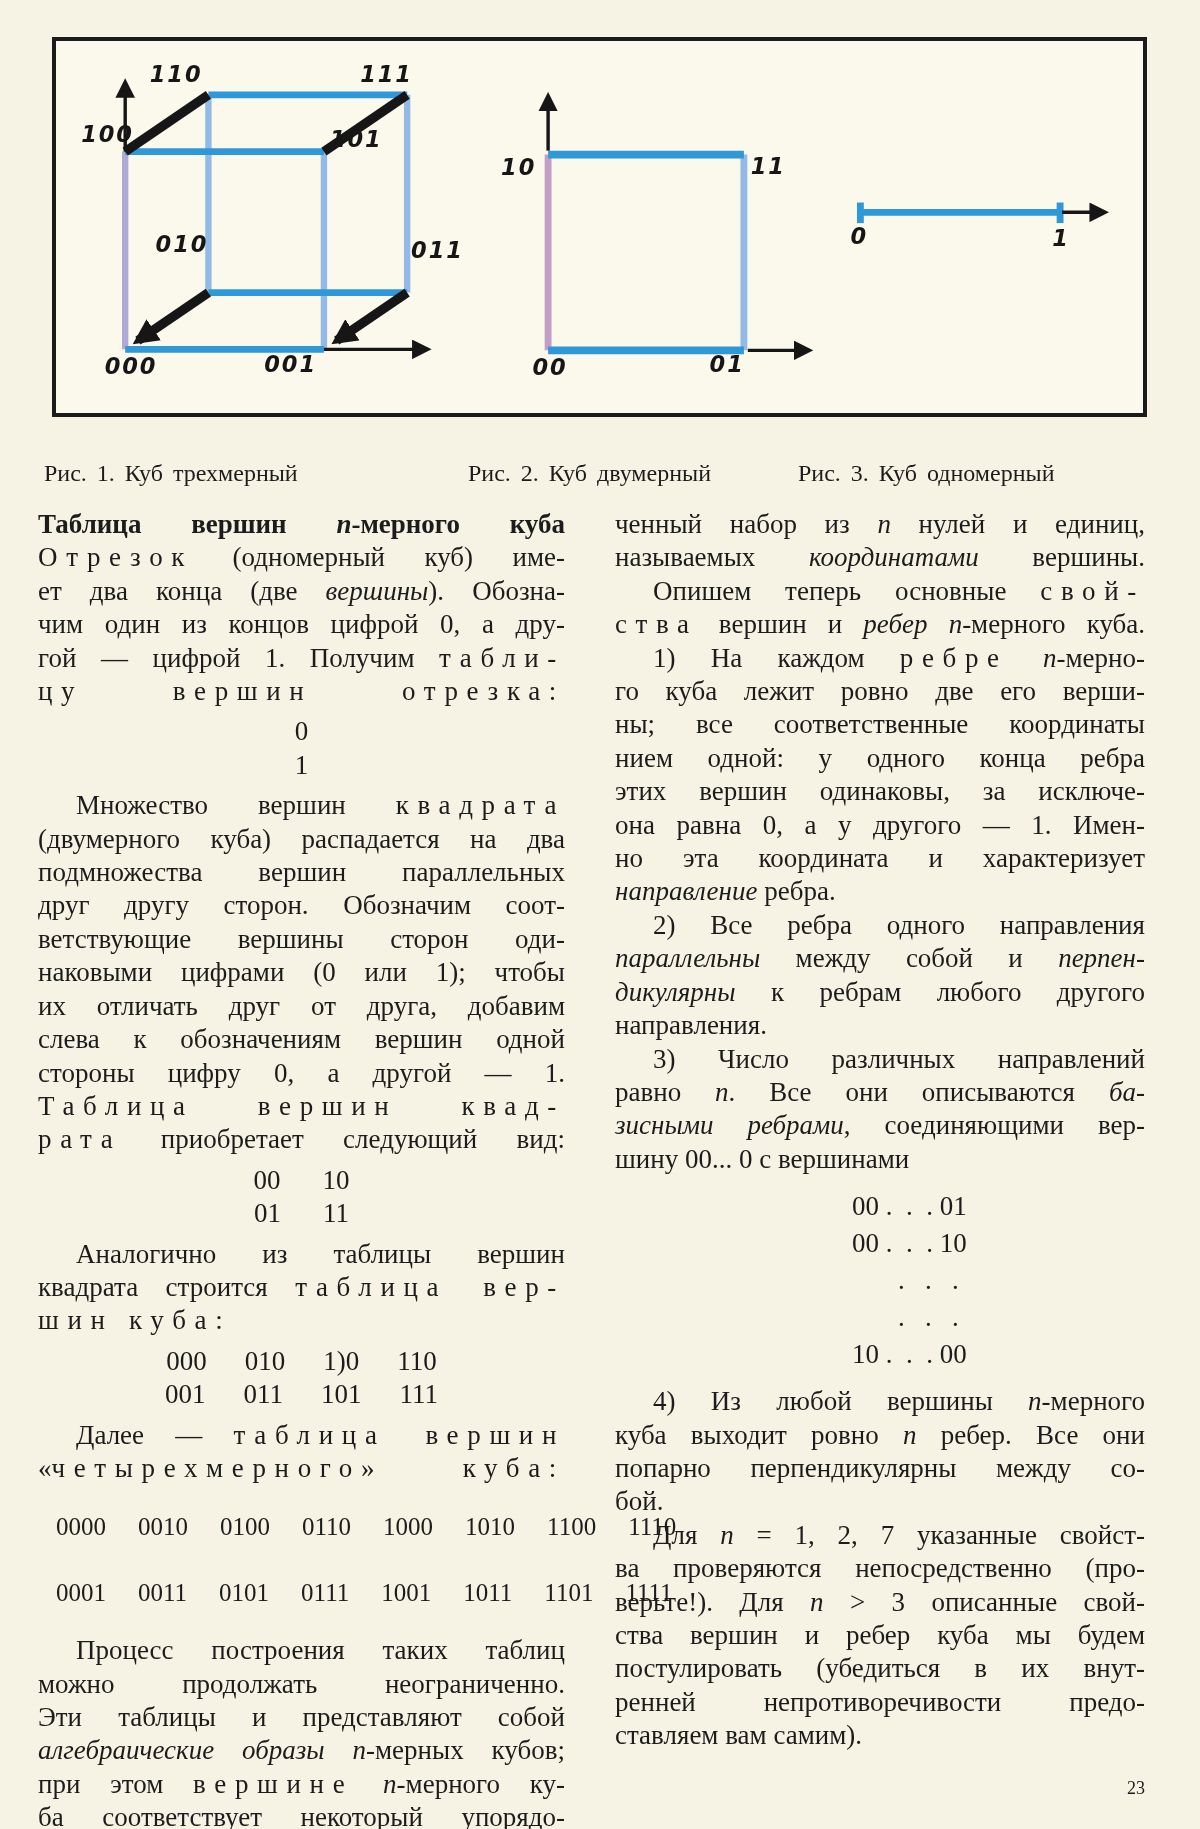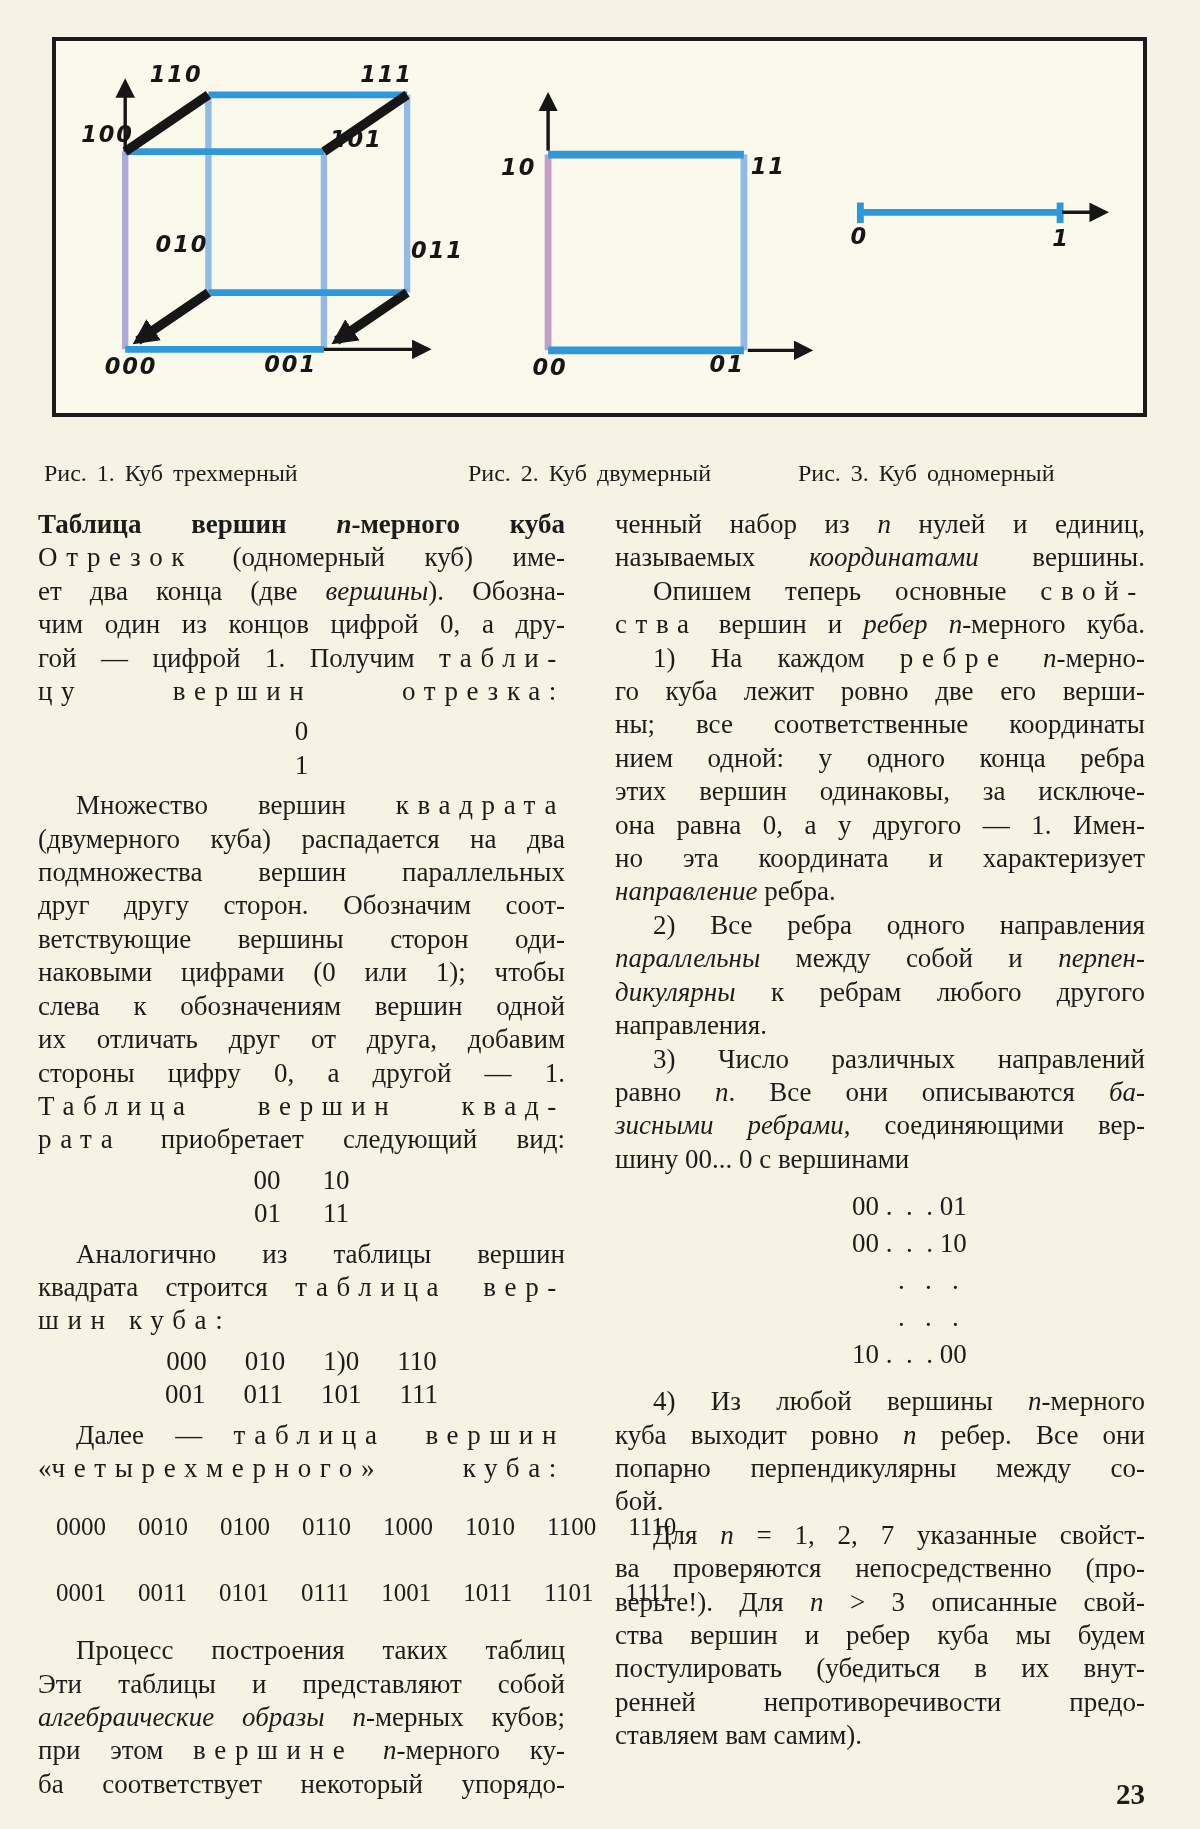--- a/index.html
+++ b/index.html
@@ -29,21 +29,21 @@
   .vtable .vcell{display:inline-block;margin:0 21px;}
   .vtable.t1 .vcell{margin:0;}
   .vtable.t3 .vcell{margin:0 19px;}
   .vtable.wide{margin:9px 0;}
   .vtable.wide .vrow{display:flex;justify-content:space-between;padding:0 2px;}
   .vtable.wide .vcell{margin:16px;font-size:25px;}
   
   .dotlist{margin:12px 0 12px 237px;line-height:37px;white-space:pre;}
   .dlrow.dots{margin-left:46px;}
   
-  .pageno{position:absolute;left:615px;width:530px;top:1778px;text-align:right;font-size:29px;font-weight:bold;}
+  .pageno{position:absolute;left:615px;width:530px;top:1778px;text-align:right;font-size:18px;font-weight:normal;}
 </style>
 </head>
 <body>
 
 <div class="page">
 
   <div class="fig-frame">
     <svg viewBox="0 0 1095 380">
       <defs>
         <marker id="arr" markerUnits="userSpaceOnUse" markerWidth="20" markerHeight="20" viewBox="0 0 10 10" refX="8" refY="5" orient="auto">
@@ -129,22 +129,22 @@
         <div class="vrow"><span class="vcell">0</span></div>
         <div class="vrow"><span class="vcell">1</span></div>
       </div>
       <div class="pblock">
         <div class="tline ind"><span>Множество вершин </span><span class="s-sp">квадрата</span></div>
         <div class="tline"><span>(двумерного куба) распадается на два</span></div>
         <div class="tline"><span>подмножества вершин параллельных</span></div>
         <div class="tline"><span>друг другу сторон. Обозначим соот-</span></div>
         <div class="tline"><span>ветствующие вершины сторон оди-</span></div>
         <div class="tline"><span>наковыми цифрами (0 или 1); чтобы</span></div>
+        <div class="tline"><span>их отличать друг от друга, добавим</span></div>
         <div class="tline"><span>слева к обозначениям вершин одной</span></div>
-        <div class="tline"><span>их отличать друг от друга, добавим</span></div>
         <div class="tline"><span>стороны цифру 0, а другой — 1.</span></div>
         <div class="tline"><span class="s-sp">Таблица вершин квад-</span></div>
         <div class="tline"><span class="s-sp">рата</span><span> приобретает следующий вид:</span></div>
       </div>
       <div class="vtable t2">
         <div class="vrow"><span class="vcell">00</span><span class="vcell">10</span></div>
         <div class="vrow"><span class="vcell">01</span><span class="vcell">11</span></div>
       </div>
       <div class="pblock">
         <div class="tline ind"><span>Аналогично из таблицы вершин</span></div>
@@ -176,20 +176,21 @@
           <span class="vcell">0101</span>
           <span class="vcell">0111</span>
           <span class="vcell">1001</span>
           <span class="vcell">1011</span>
           <span class="vcell">1101</span>
           <span class="vcell">1111</span>
         </div>
       </div>
       <div class="pblock">
         <div class="tline ind"><span>Процесс построения таких таблиц</span></div>
+        <div class="tline"><span>можно продолжать неограниченно.</span></div>
         <div class="tline"><span>Эти таблицы и представляют собой</span></div>
         <div class="tline"><span class="s-i">алгебраические образы n</span><span>-мерных кубов;</span></div>
         <div class="tline"><span>при этом </span><span class="s-sp">вершине</span><span> </span><span class="s-i">n</span><span>-мерного ку-</span></div>
         <div class="tline"><span>ба соответствует некоторый упорядо-</span></div>
       </div>
     </div>
   <div class="col right">
       <div class="pblock">
         <div class="tline"><span>ченный набор из </span><span class="s-i">n</span><span> нулей и единиц,</span></div>
         <div class="tline"><span>называемых </span><span class="s-i">координатами</span><span> вершины.</span></div>

